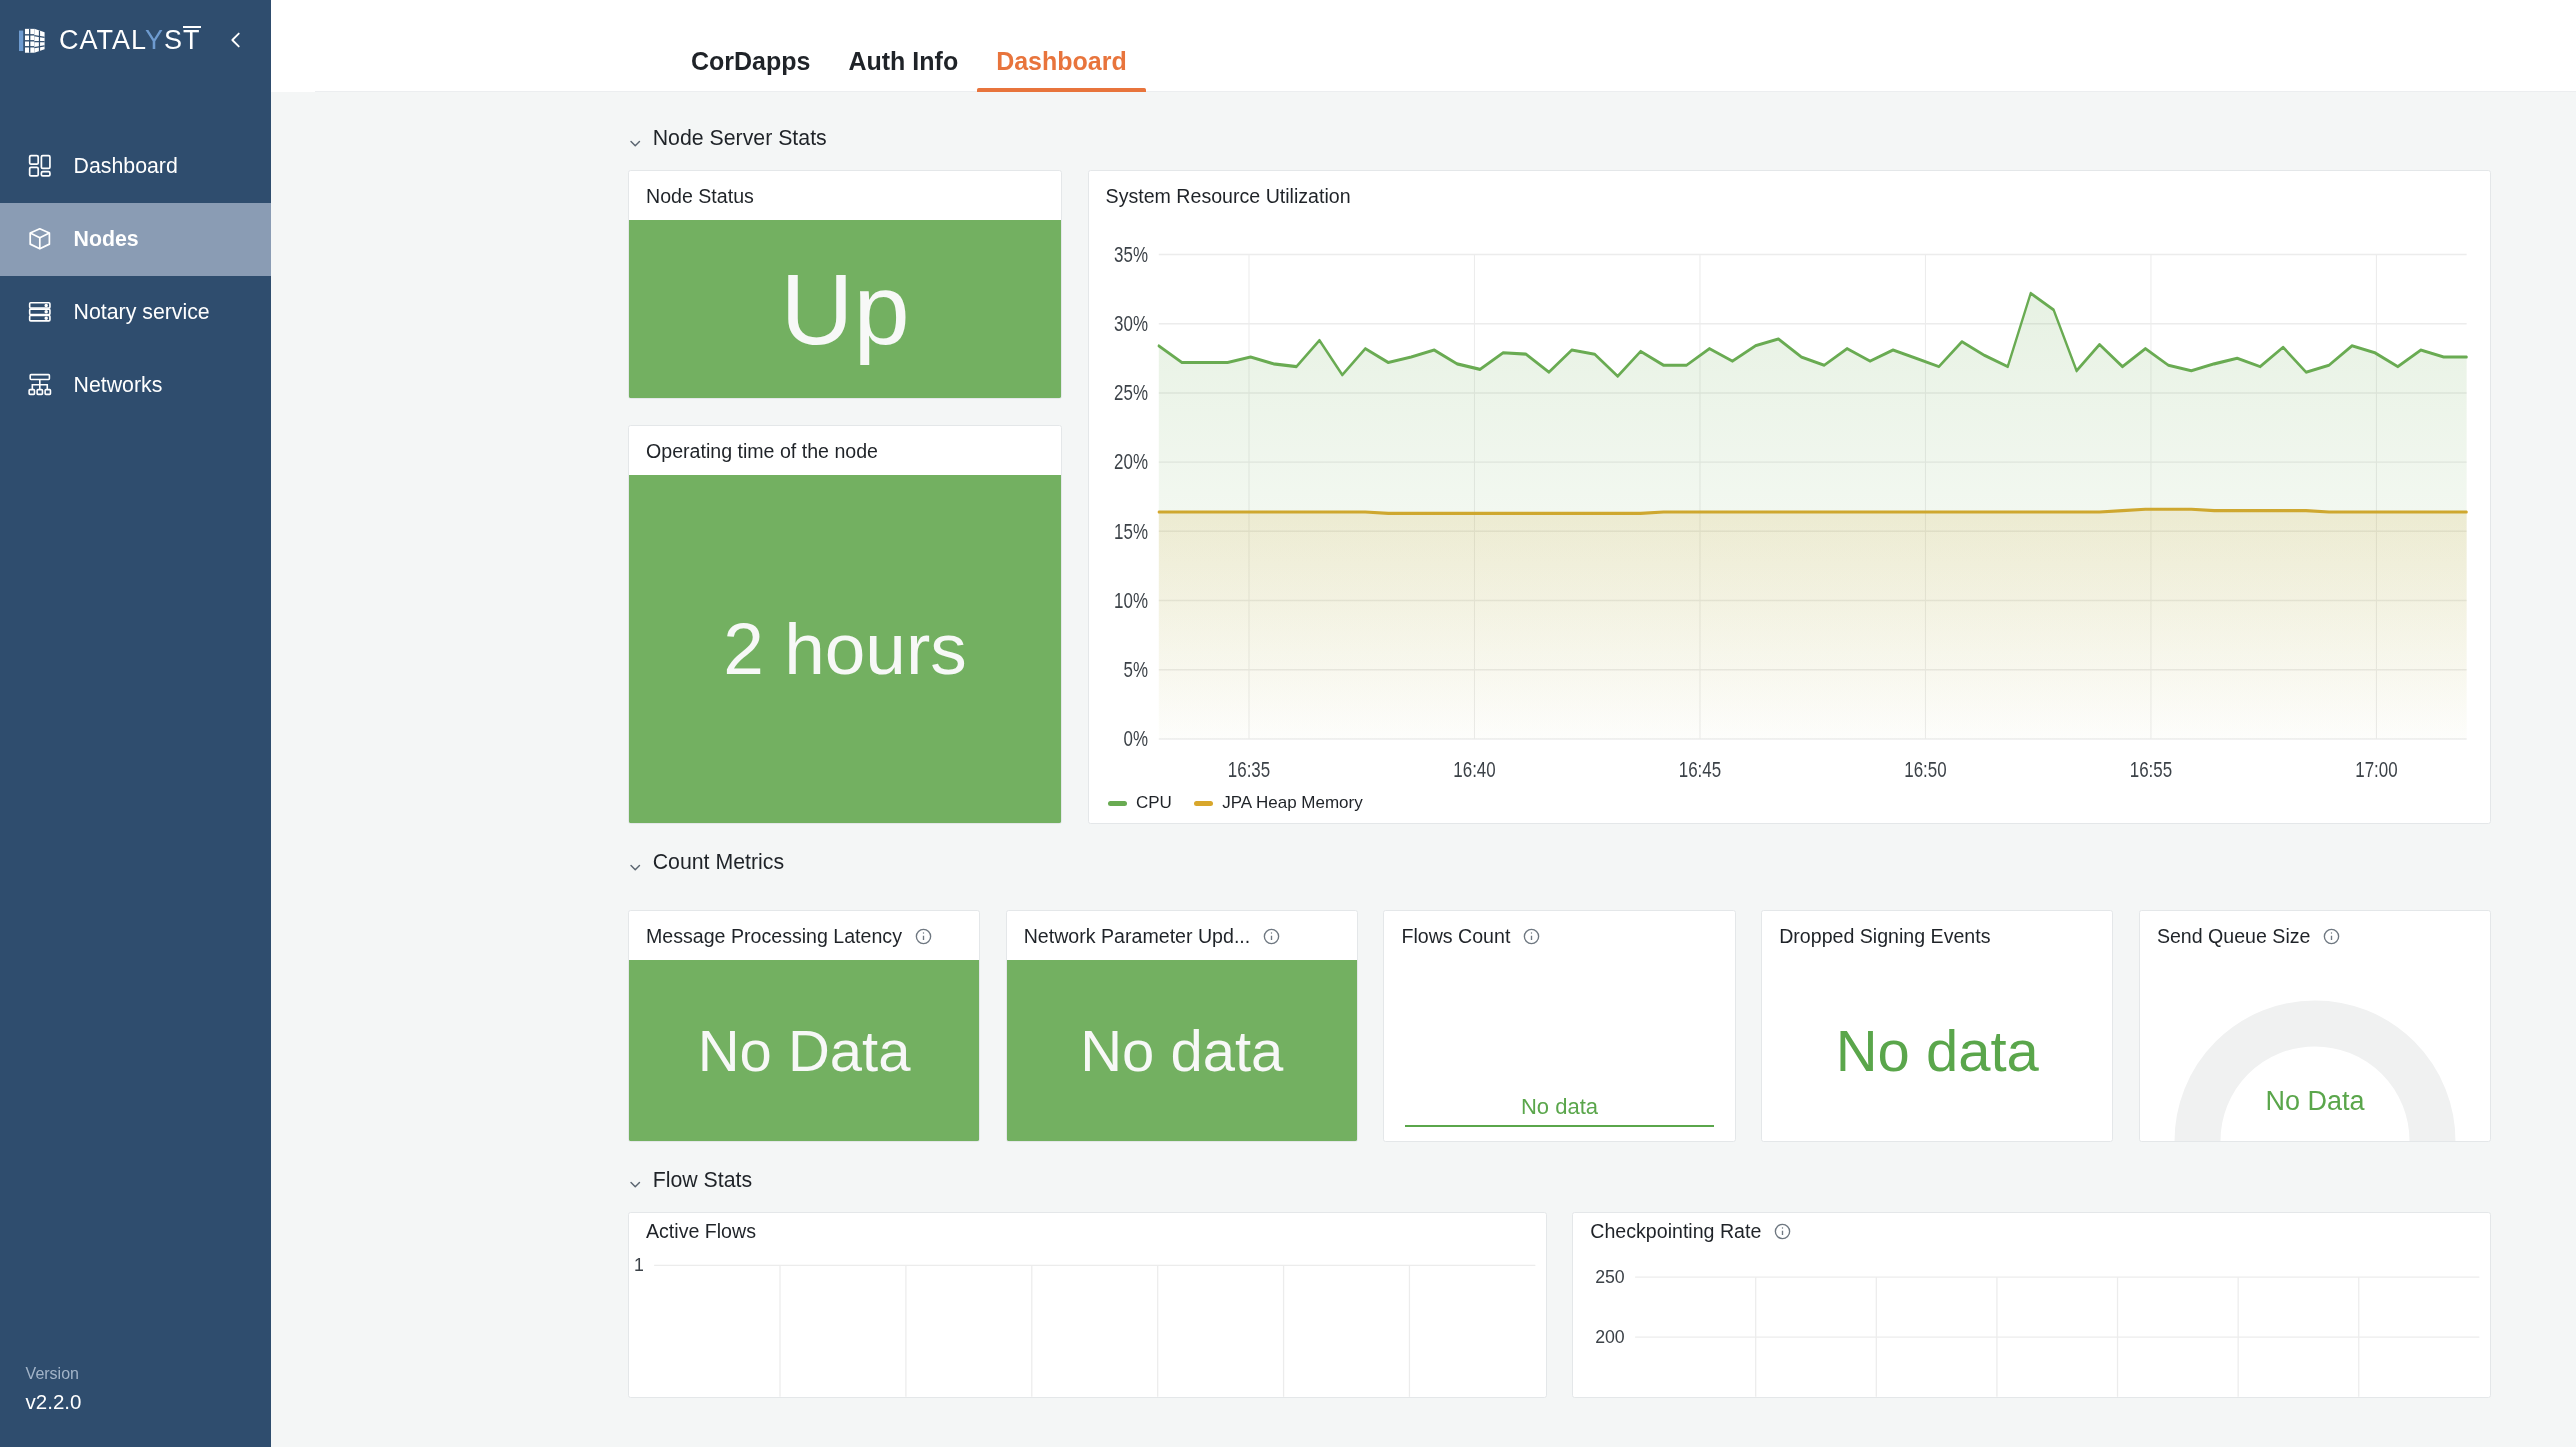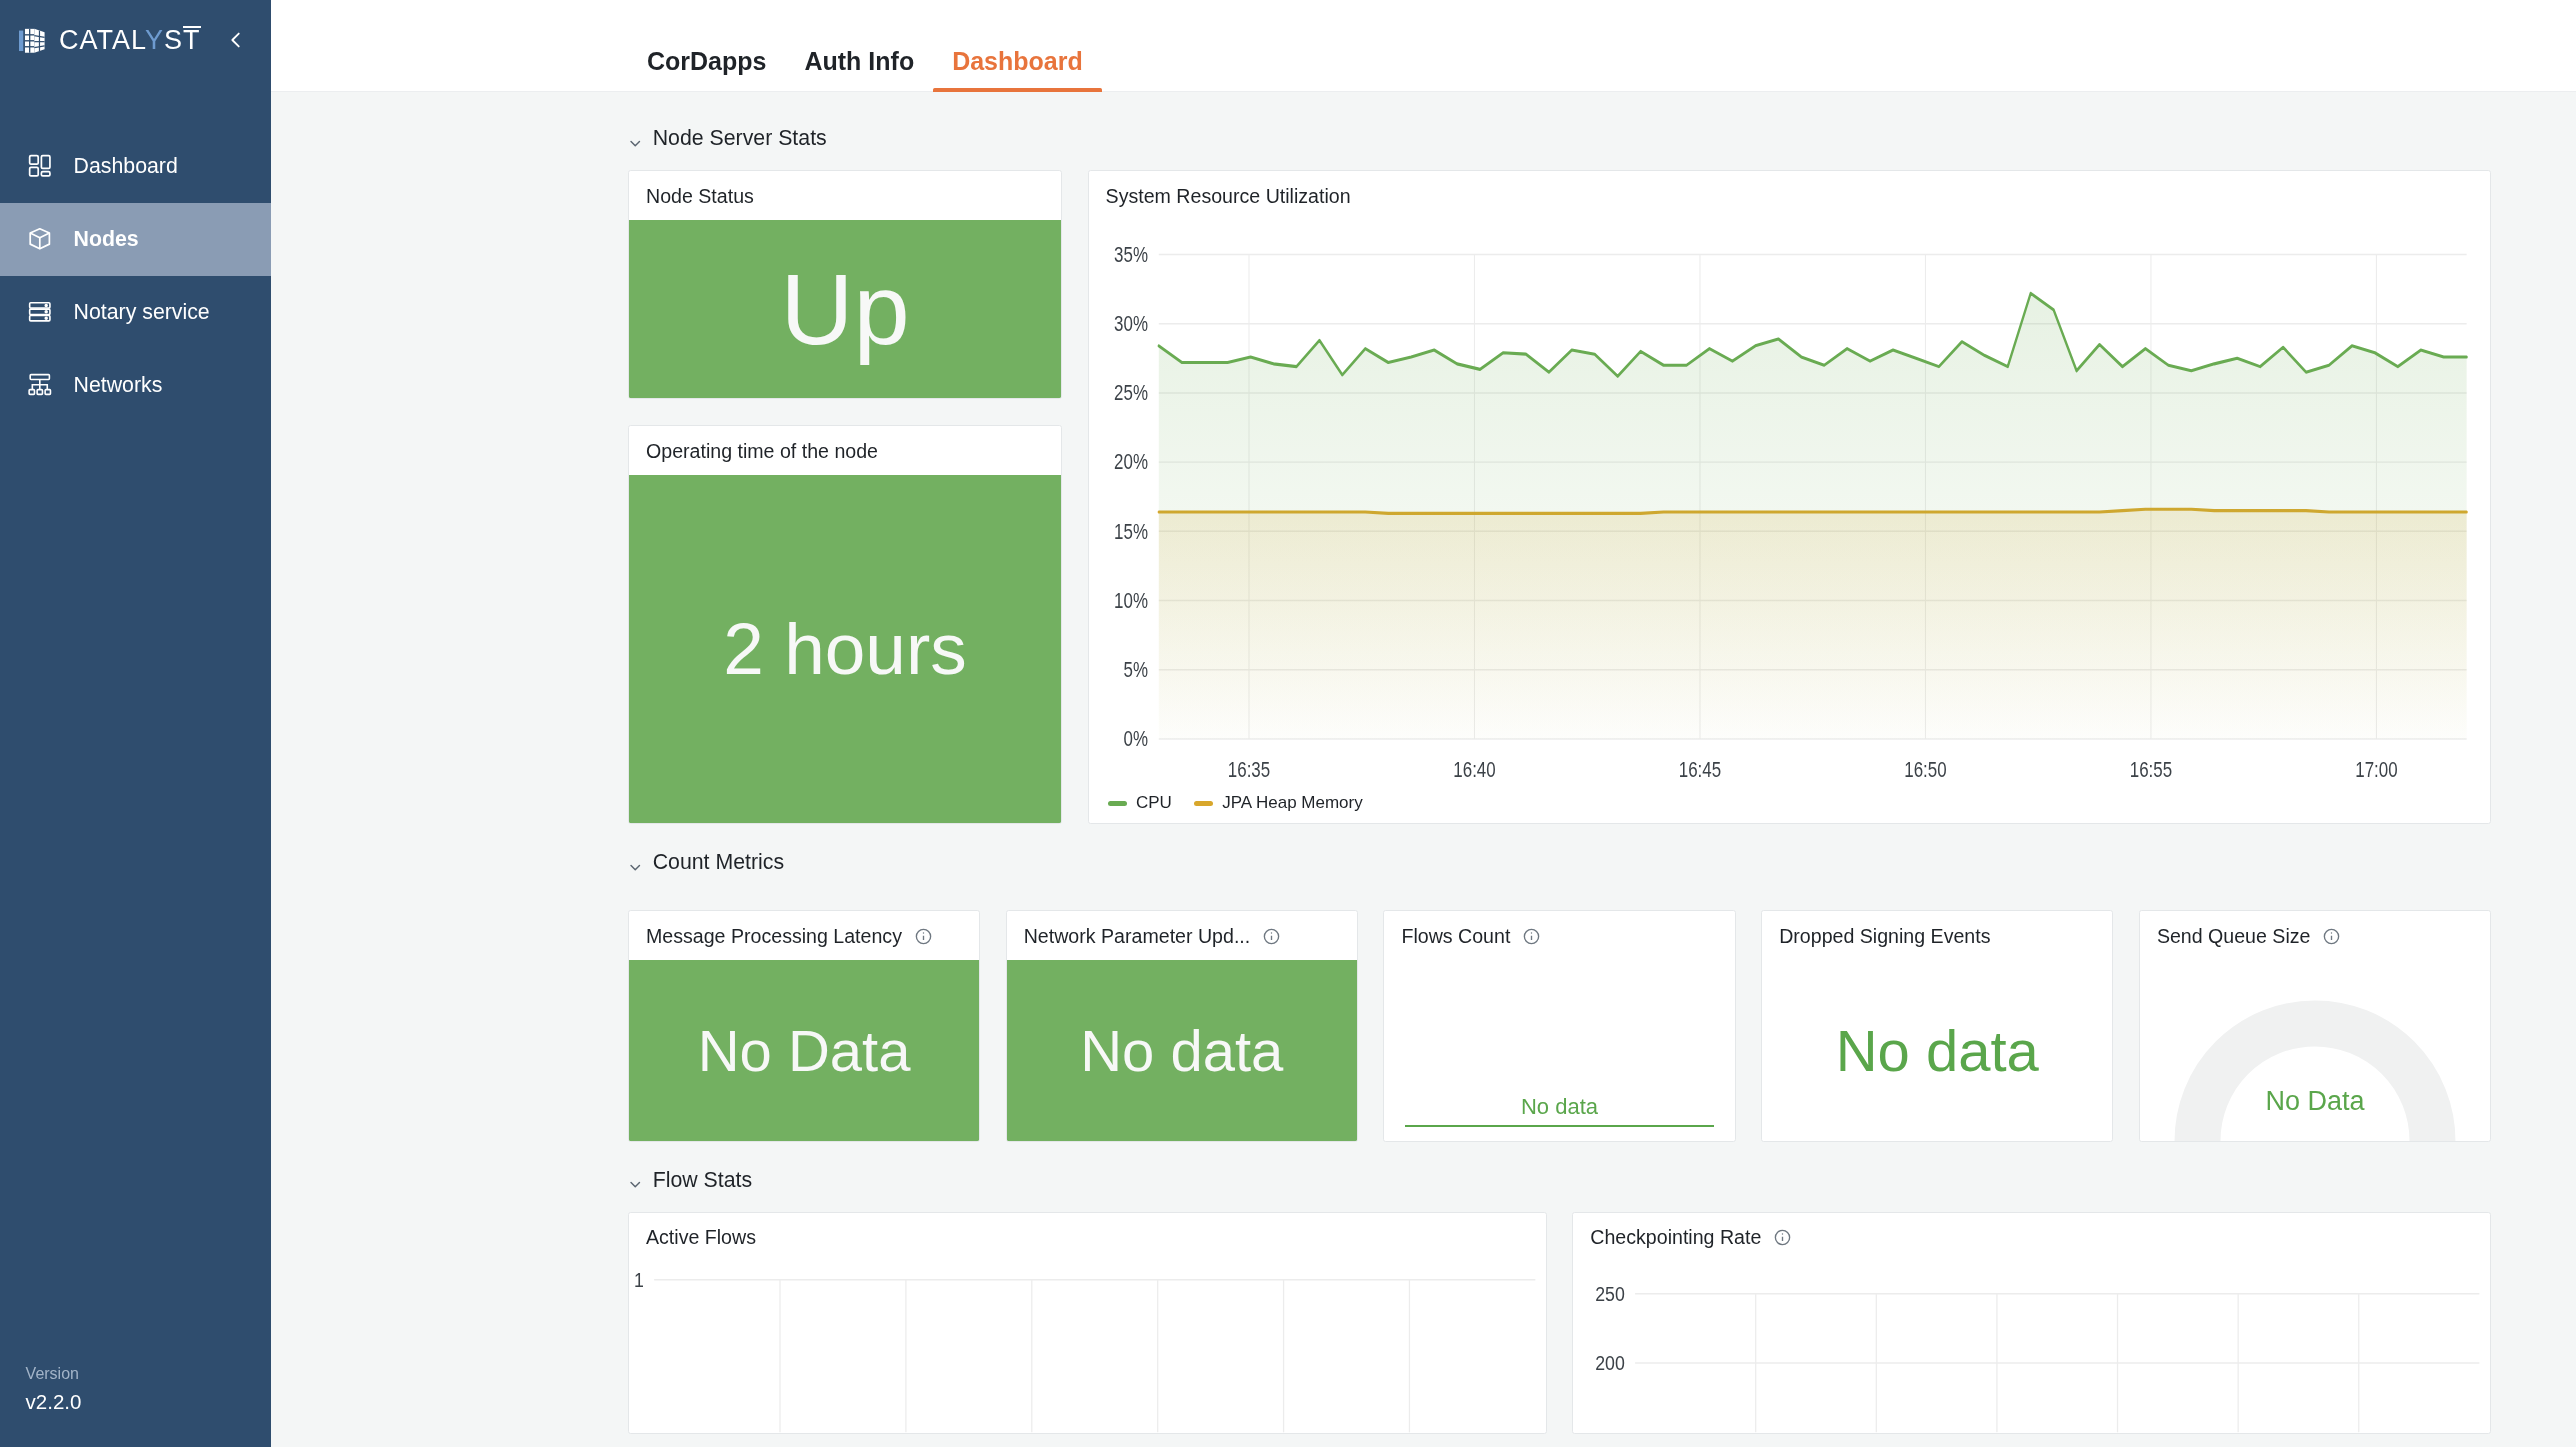--- a/index.html
+++ b/index.html
@@ -48,21 +48,21 @@
   .sb-footer { position: absolute; left: 0; bottom: 34px; padding-left: 25.6px; }
   .sb-ver-label { color: #a3b4c8; font-size: 16px; margin-bottom: 6.8px; }
   .sb-ver-value { color: #ffffff; font-size: 20.5px; }
 
   
   .main { flex: 1; height: 1448px; display: flex; flex-direction: column; background: #ffffff; overflow: hidden; }
 
   .tabs {
     height: 92px; display: flex; align-items: flex-end;
     border-bottom: 1.7px solid #eceef0; padding-left: 357px; gap: 0;
-    flex: 0 0 92px; background: #ffffff;
+    flex: 0 0 92px; background: #ffffff; margin-left: 44px;
   }
   .tab {
     font-size: 25px; font-weight: 700; color: #1f2328;
     padding: 0 19px 15.4px 19px; cursor: pointer; position: relative;
     white-space: nowrap;
   }
   .tab.active { color: #e8743c; }
   .tab.active::after {
     content: ""; position: absolute; left: 0; right: 0; bottom: -1.7px;
     height: 4.3px; background: #e8743c; border-radius: 1.7px;
@@ -130,21 +130,21 @@
   .nodata-line { width: 100%; height: 2.6px; background: #5aa64b; }
   .metric-card.big-green .body {
     flex: 1; display: flex; align-items: center; justify-content: center;
     color: #5aa64b; font-size: 58px; font-weight: 300;
   }
   .gauge-body { flex: 1; display: flex; align-items: center; justify-content: center; position: relative; }
   .gauge-text { position: absolute; bottom: 24px; left: 0; right: 0; text-align: center; color: #5aa64b; font-size: 27px; }
 
   
   .row3 { display: flex; gap: 25.6px; align-items: stretch; }
-  .flow-card { flex: 1; min-width: 0; height: 222px; }
+  .flow-card { flex: 1; min-width: 0; height: 186px; }
   .flow-plot { flex: 1; position: relative; }
 </style>
 </head>
 <body>
 
 <div class="app">
 
   <aside class="sidebar">
     <div class="sb-top">
       <div class="brand">

